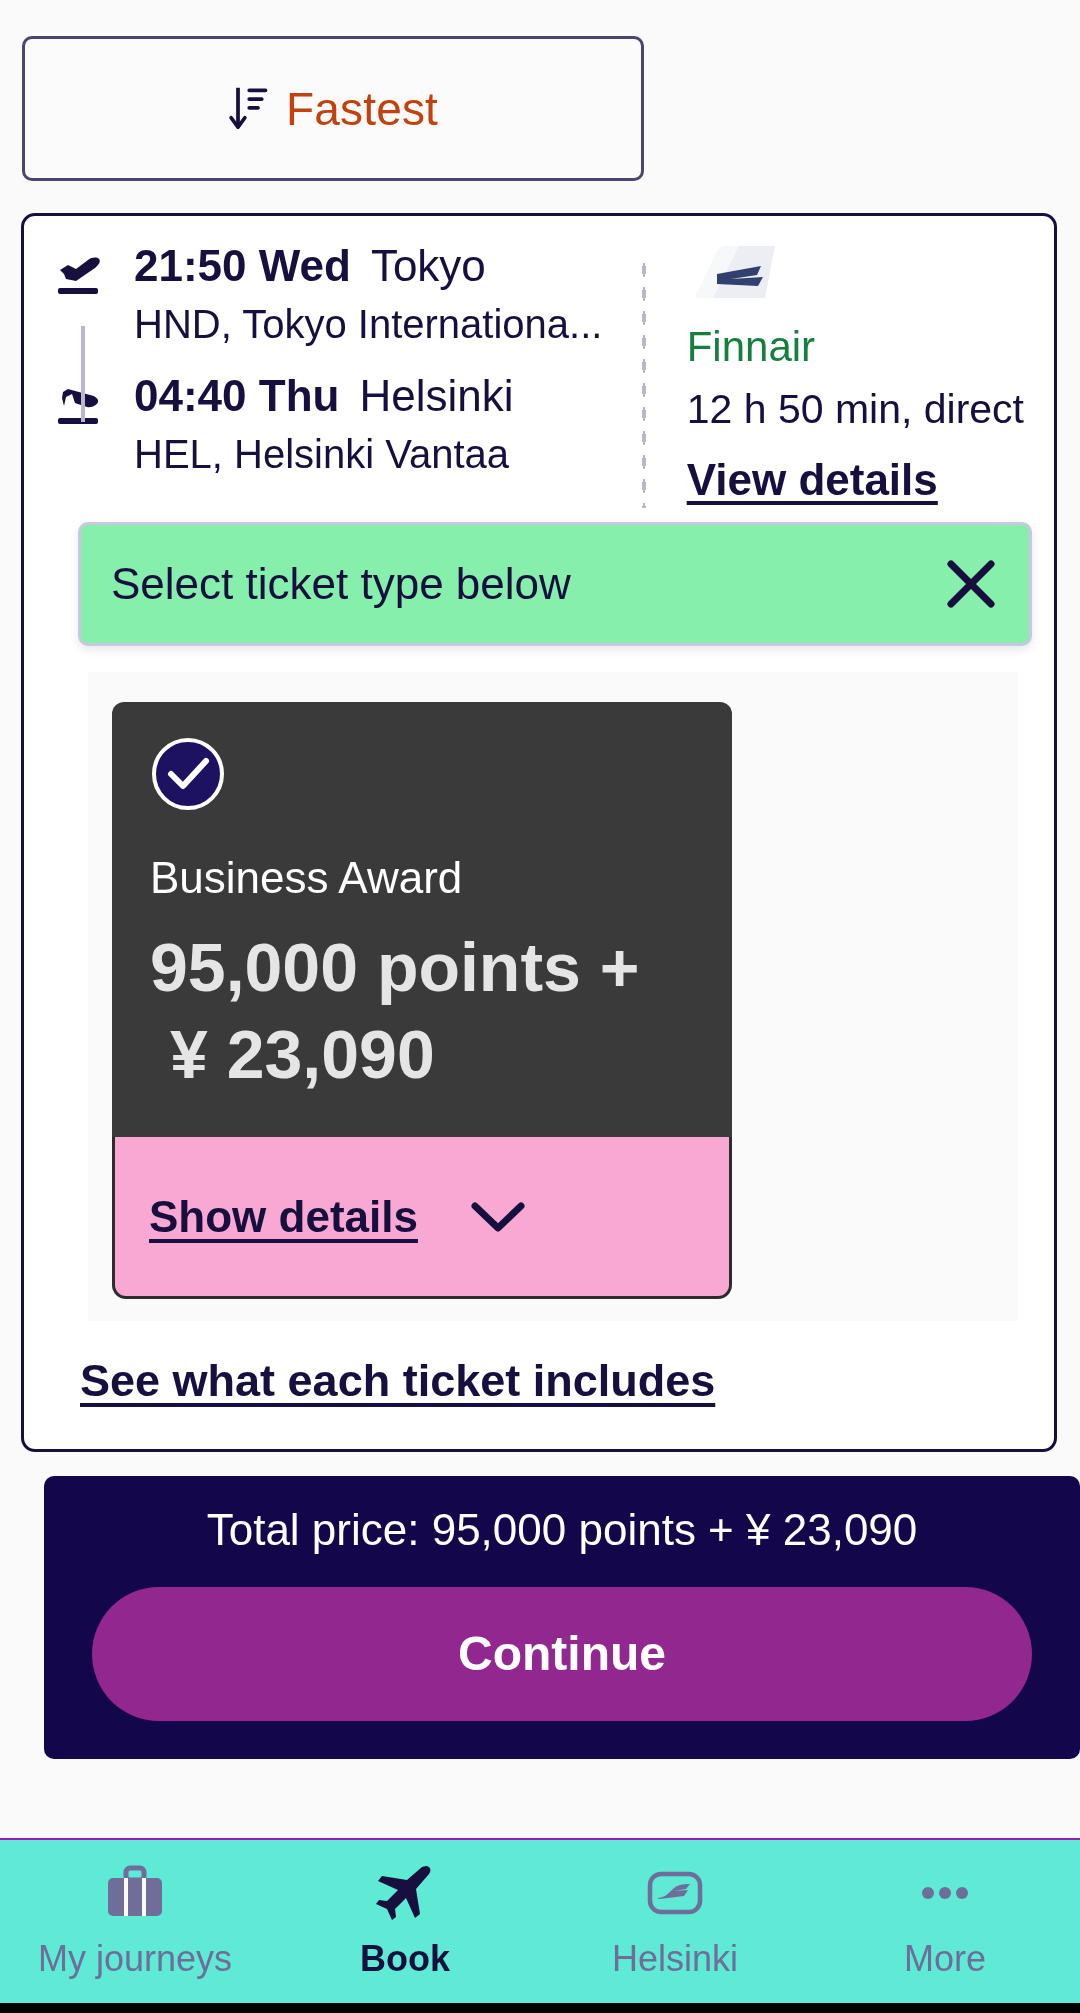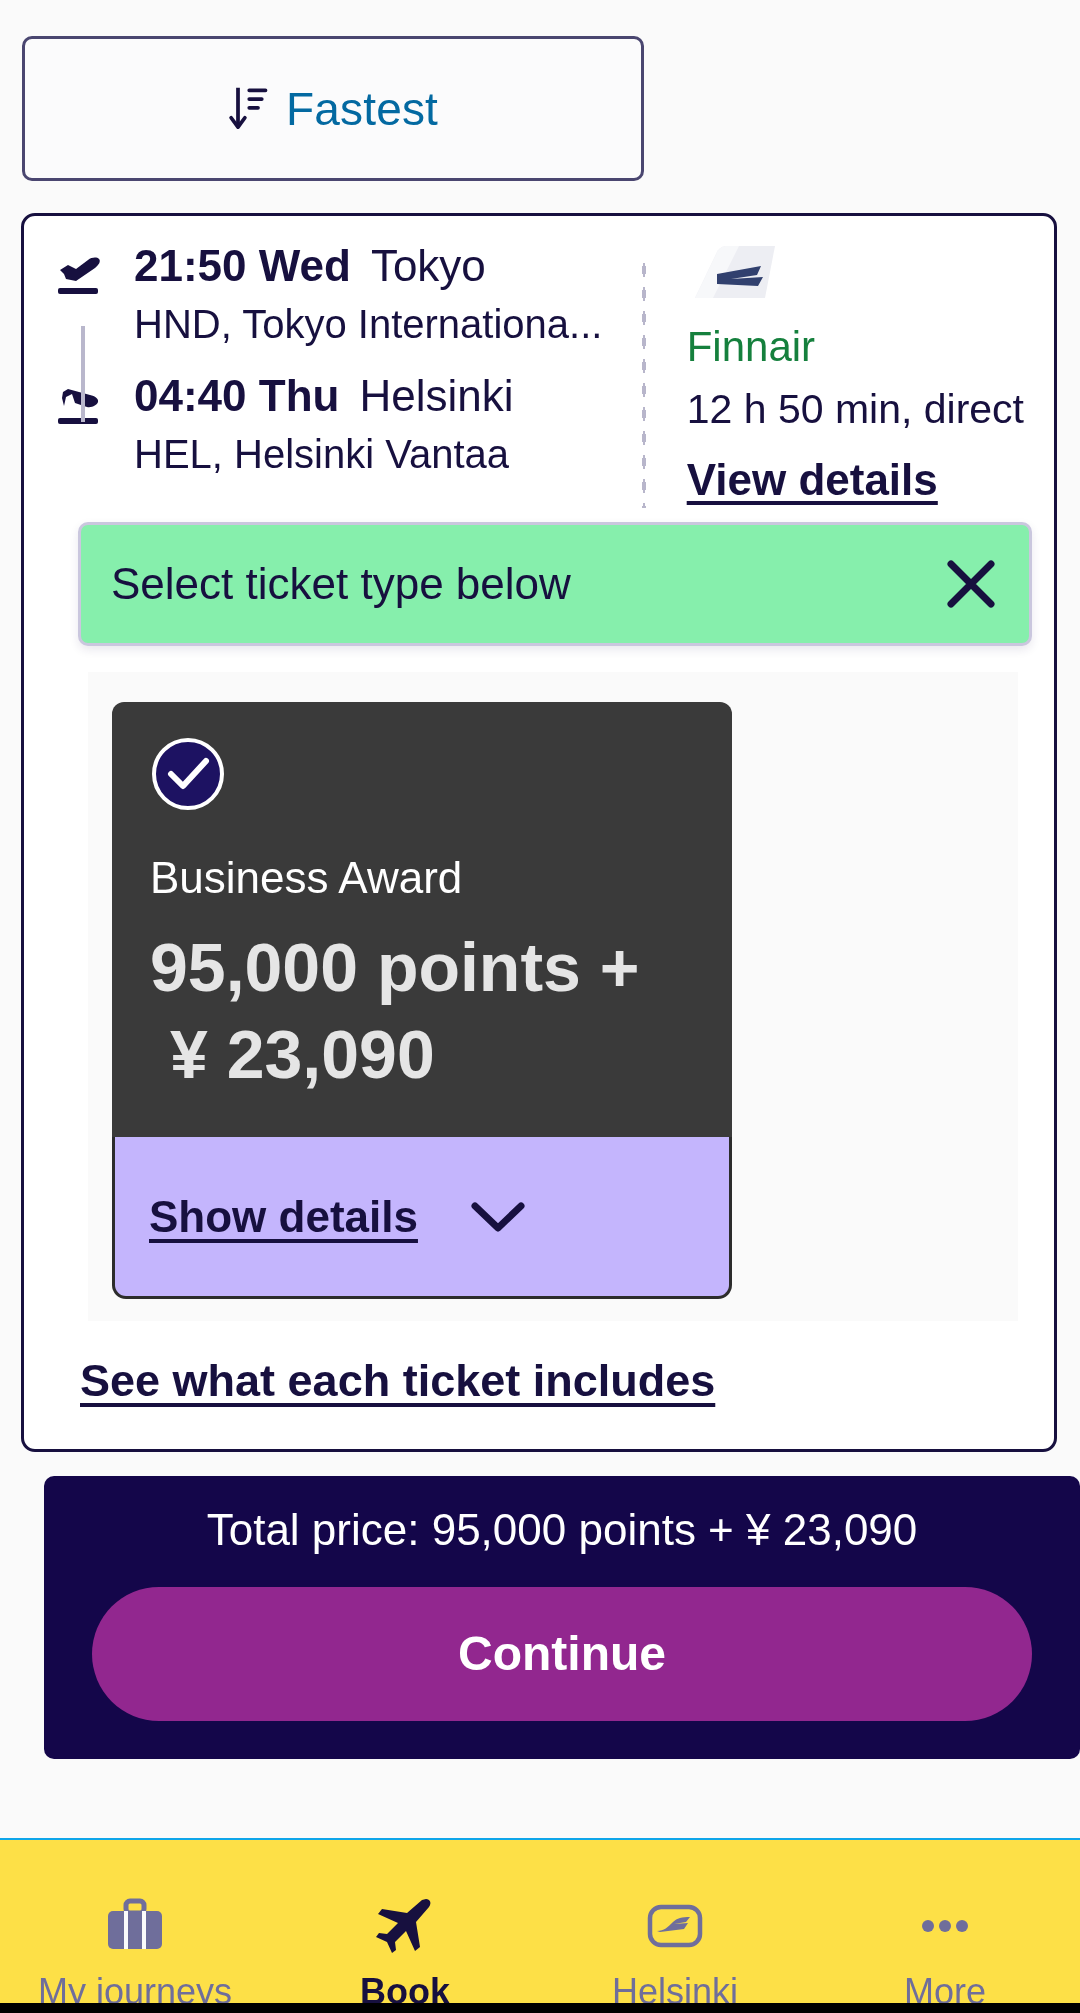--- a/index.html
+++ b/index.html
@@ -42,21 +42,21 @@
     border-radius: 10px;
     box-sizing: border-box;
     display: flex;
     align-items: center;
     justify-content: center;
     gap: 18px;
     cursor: pointer;
   }
   .sort-btn .label {
     font-size: 46px;
-    color: #0369a1;
+    color: #c2410c;
     letter-spacing: 0.2px;
   }
   .sort-icon {
     width: 40px;
     height: 48px;
     display: block;
   }
 
   
   .flight-card {
@@ -208,21 +208,21 @@
   }
   .ticket-price {
     margin-top: 22px;
     font-size: 68px;
     font-weight: bold;
     color: #e5e5e5;
     line-height: 1.28;
   }
   .ticket-price .line2 { display:block; padding-left: 20px; }
   .ticket-foot {
-    background: #c4b5fd;
+    background: #f9a8d4;
     border: 3px solid #2c2c2c;
     border-top: none;
     border-radius: 0 0 14px 14px;
     height: 162px;
     display: flex;
     align-items: center;
     gap: 52px;
     padding: 0 34px;
     box-sizing: border-box;
     margin-top: -1px;
@@ -277,24 +277,24 @@
     font-family: "Liberation Sans", sans-serif;
     font-size: 48px;
     font-weight: bold;
     cursor: pointer;
   }
 
   
   .bottom-nav {
     flex: 0 0 auto;
     height: 175px;
-    background: #fde047;
-    border-top: 2px solid #0ea5e9;
-    display: flex;
-    align-items: flex-end;
+    background: #5eead4;
+    border-top: 2px solid #a21caf;
+    display: flex;
+    align-items: flex-start;
     padding-top: 22px;
     box-sizing: border-box;
   }
   .nav-item {
     flex: 1 1 0;
     display: flex;
     flex-direction: column;
     align-items: center;
     gap: 14px;
     cursor: pointer;

